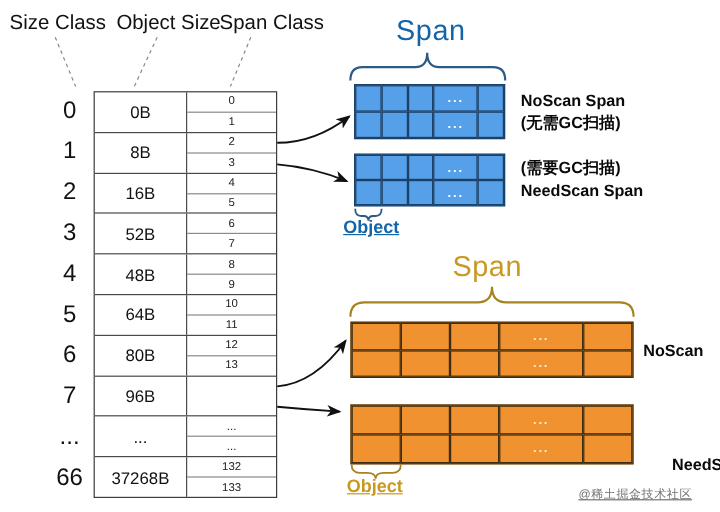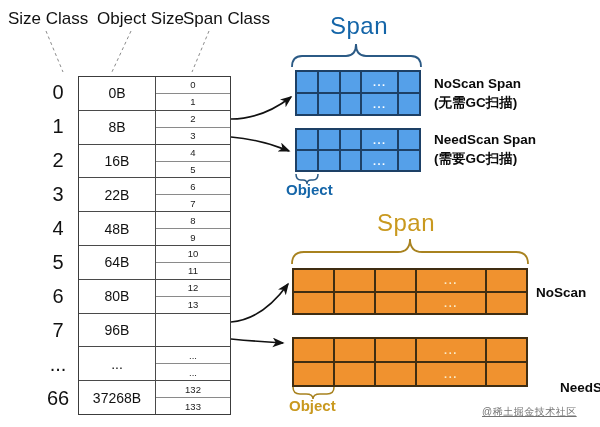--- a/index.html
+++ b/index.html
@@ -21,21 +21,21 @@
   .scell{flex:1;display:flex;flex-direction:column;min-width:0;}
   .ssub{flex:1;display:flex;align-items:center;justify-content:center;font-size:9.5px;color:#222;}
   .ssub.sb-div{border-bottom:1px solid #8a8a8a;}
   
   .span-grid{display:flex;flex-direction:column;box-sizing:border-box;border:1px solid transparent;}
   .g-row{flex:1;display:flex;min-height:0;}
   .g-cell{flex:1;border:1px solid;box-sizing:border-box;display:flex;align-items:center;justify-content:center;
           font-size:11px;font-weight:bold;letter-spacing:1.5px;}
   .g-cell.wide{flex:1.75;}
   .sidelabel{font-size:13.5px;font-weight:bold;line-height:19px;white-space:nowrap;color:#0a0a0a;}
-  .objlabel{font-size:15px;font-weight:800;white-space:nowrap;}
+  .objlabel{font-size:15px;font-weight:800;white-space:nowrap;text-decoration:underline;}
   .watermark{font-size:10px;color:#737373;letter-spacing:0.5px;white-space:nowrap;text-decoration:underline;}
   svg.overlay{position:absolute;left:0;top:0;pointer-events:none;}
 </style>
 </head>
 <body>
 
 <div class="canvas">
 
   <div class="abs toplabel" style="left:8px;top:9px;">Size Class</div>
   <div class="abs toplabel" style="left:97px;top:9px;">Object Size</div>
@@ -70,21 +70,21 @@
         </div>
       </div>
       <div class="trow hb">
         <div class="ocell">16B</div>
         <div class="scell">
           <div class="ssub sb-div">4</div>
           <div class="ssub">5</div>
         </div>
       </div>
       <div class="trow hb">
-        <div class="ocell">22B</div>
+        <div class="ocell">52B</div>
         <div class="scell">
           <div class="ssub sb-div">6</div>
           <div class="ssub">7</div>
         </div>
       </div>
       <div class="trow hb">
         <div class="ocell">48B</div>
         <div class="scell">
           <div class="ssub sb-div">8</div>
           <div class="ssub">9</div>
@@ -154,22 +154,22 @@
         <div class="g-cell" style="border-color: rgb(29, 64, 102);"></div>
         <div class="g-cell wide" style="border-color: rgb(29, 64, 102); color: rgb(255, 255, 255);">...</div>
         <div class="g-cell" style="border-color: rgb(29, 64, 102);"></div>
       </div>
     </div>
   <div class="abs sidelabel" style="left:434px;top:74px;">
     <div>NoScan Span</div>
     <div>(无需GC扫描)</div>
   </div>
   <div class="abs sidelabel" style="left:434px;top:130px;">
+    <div>(需要GC扫描)</div>
     <div>NeedScan Span</div>
-    <div>(需要GC扫描)</div>
   </div>
   <div class="abs objlabel" style="left: 286px; top: 181px; color: rgb(20, 101, 168);">Object</div>
 
   <div class="abs title" style="left: 377px; top: 209px; color: rgb(201, 153, 31);">Span</div>
   <div class="abs span-grid" style="left: 292px; top: 268px; width: 236px; height: 47px; background: rgb(240, 146, 47); border-color: rgb(63, 45, 18);">
       <div class="g-row">
         <div class="g-cell" style="border-color: rgb(63, 45, 18);"></div>
         <div class="g-cell" style="border-color: rgb(63, 45, 18);"></div>
         <div class="g-cell" style="border-color: rgb(63, 45, 18);"></div>
         <div class="g-cell wide" style="border-color: rgb(63, 45, 18); color: rgb(248, 236, 202);">...</div>

